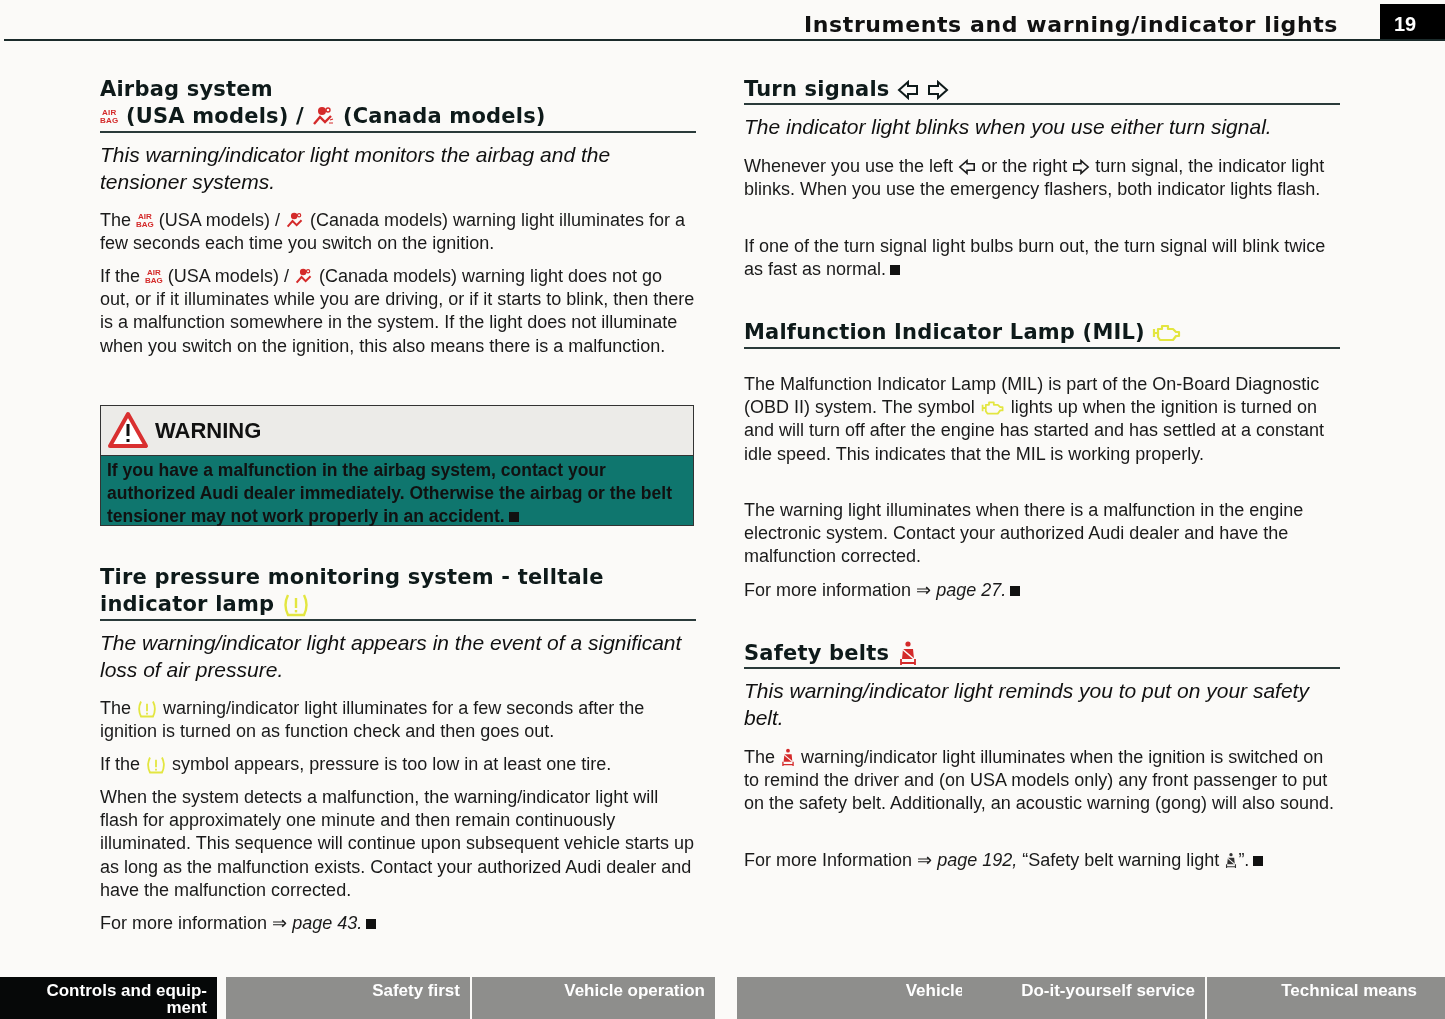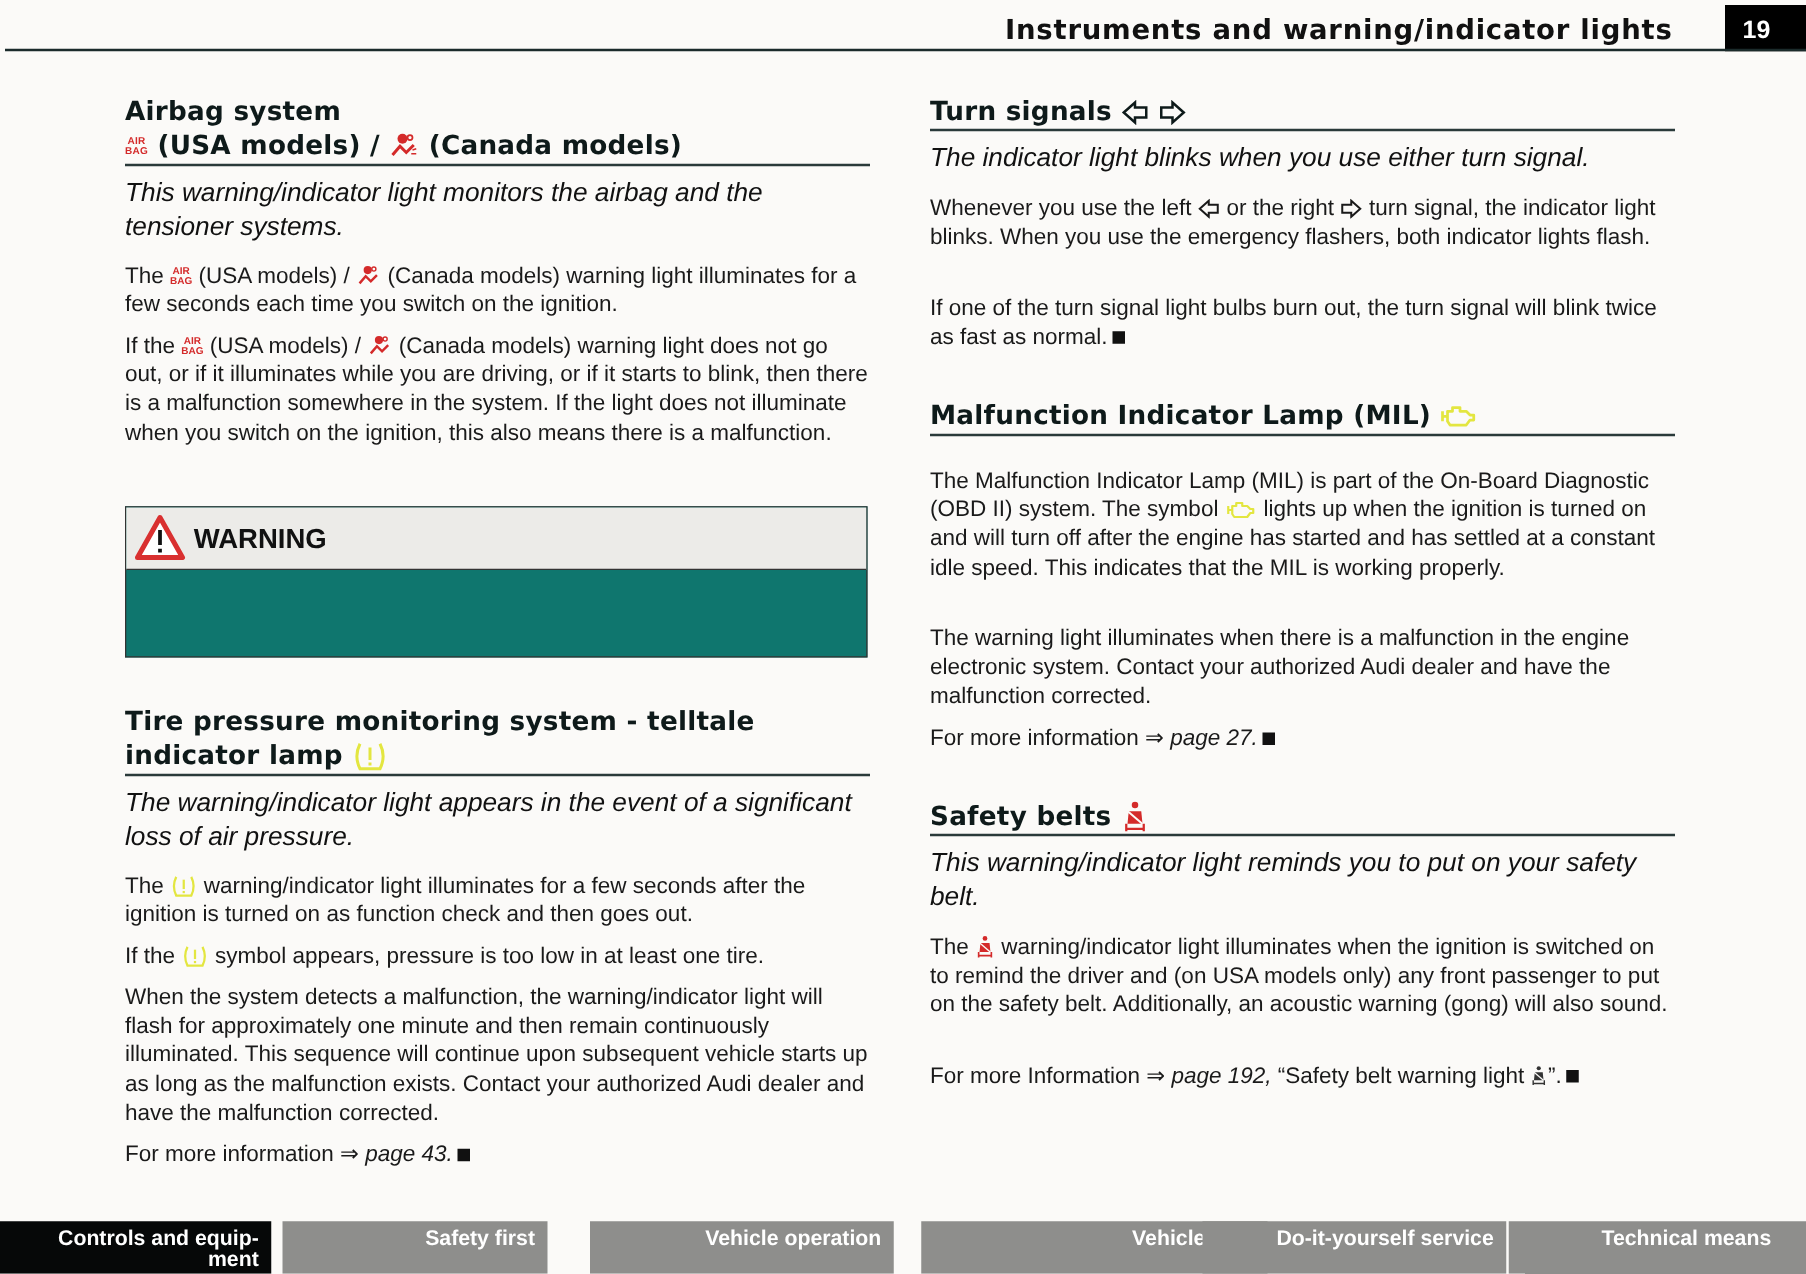--- a/index.html
+++ b/index.html
@@ -90,20 +90,21 @@
 
   <div class="warnbox">
     <div class="warnhead">
       <svg class="tri" width="42" height="38" viewBox="0 0 42 38">
           <path d="M21 3 L39 35 L3 35 Z" fill="#fff" stroke="#d93030" stroke-width="4" stroke-linejoin="round"></path>
           <rect x="19.5" y="13" width="3" height="12" fill="#111"></rect>
           <rect x="19.5" y="28" width="3" height="3" fill="#111"></rect>
         </svg>
       <span class="wlabel">WARNING</span>
     </div>
+    <div class="warnbody"><span>If you have a malfunction in the airbag system, contact your authorized Audi dealer immediately. Otherwise the airbag or the belt tensioner may not work properly in an accident.</span><span class="end"></span></div>
   </div>
 
   <div class="h2" style="top:564px;">
     <div>Tire pressure monitoring system - telltale</div>
     <div>
       <span>indicator lamp</span>
       <svg class="ic" width="28" height="24" viewBox="0 0 28 24">
           <path d="M6 2 Q1 12 6 22 L22 22 Q27 12 22 2" fill="none" stroke="#e3e640" stroke-width="2.4"></path>
           <rect x="12.8" y="5" width="2.4" height="10" fill="#e3e640"></rect>
           <rect x="12.8" y="17" width="2.4" height="2.4" fill="#e3e640"></rect>
@@ -217,18 +218,18 @@
         <path d="M4 7 L18 19" stroke="#fbfaf8" stroke-width="1.6"></path>
         <path d="M4 18 L4 24 M18 18 L18 24 M4 22 L18 22" stroke="#333" stroke-width="1.8" fill="none"></path>
       </svg><span>”.</span><span class="end"></span>
   </div>
 </div>
 
 <div class="footer">
   <div class="tab active" style="left:0; width:217px;">
     <span>Controls and equip-</span><br><span>ment</span>
   </div>
-  <div class="tab" style="left:226px; width:212px;"><span>Safety first</span></div>
+  <div class="tab" style="left:226px; width:244px;"><span>Safety first</span></div>
   <div class="tab" style="left:472px; width:243px;"><span>Vehicle operation</span></div>
   <div class="tab" style="left:693px; width:277px;margin-left:44px;"><span>Vehicle care</span></div>
   <div class="tab" style="left:962px; width:243px;"><span>Do-it-yourself service</span></div>
   <div class="tab" style="left:1207px; width:238px; padding-right:28px;"><span>Technical means</span></div>
 </div>
 
 </body></html>

